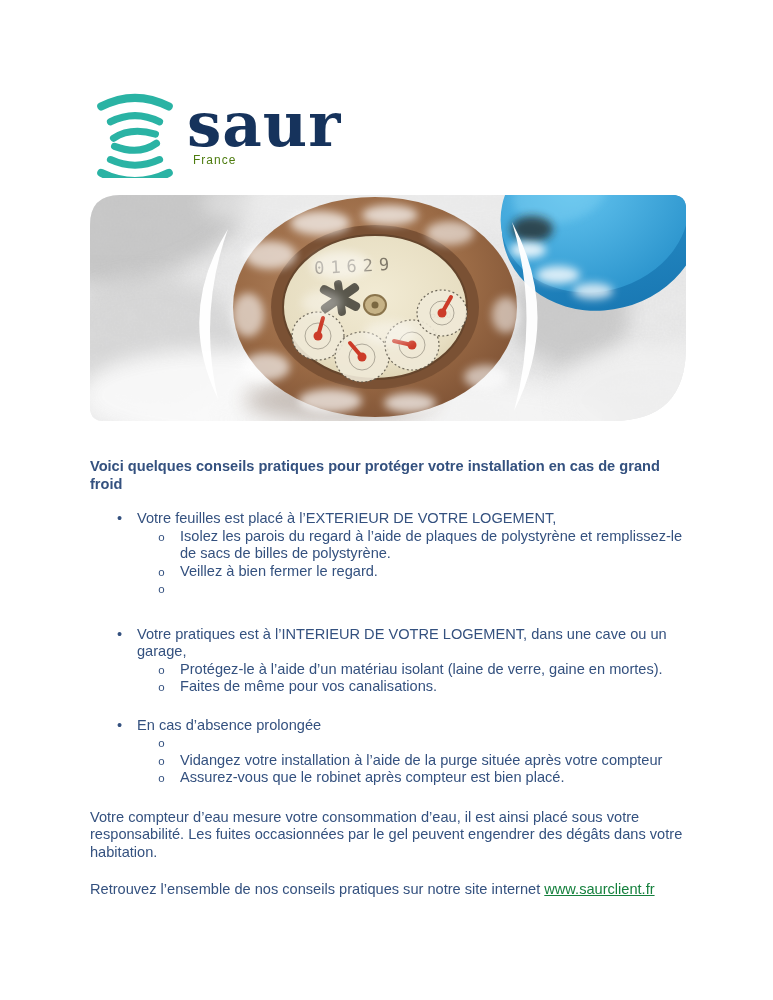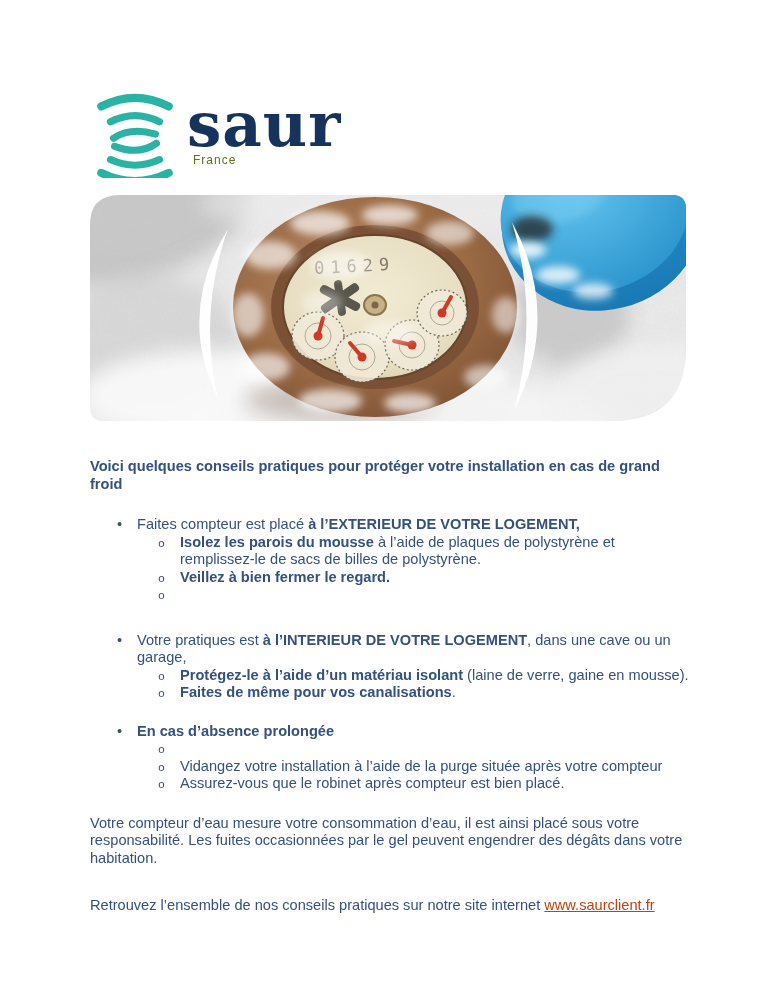--- a/index.html
+++ b/index.html
@@ -20,34 +20,34 @@
     position:absolute;left:98px;top:69px;
     font-size:12px;letter-spacing:1px;color:#4d7c0f;
   }
   
   .hero{position:absolute;left:90px;top:195px;width:596px;height:226px;}
   
   .content{
     position:absolute;left:90px;top:458px;width:600px;
     font-size:14.6px;line-height:17.5px;
   }
-  .bold,.b{font-weight:bold;}
-  .intro{font-weight:bold;margin-bottom:23px;}
+  .bold,.b{font-weight:normal;}
+  .intro{font-weight:bold;margin-bottom:17px;}
   .group1{margin-bottom:28px;}
   .group2{margin-bottom:21px;}
   .group3{margin-bottom:22px;}
-  .para{margin-bottom:30px;}
+  .para{margin-bottom:20px;}
   .li{display:flex;}
   .li.l1{padding-left:27px;}
   .li.l2{padding-left:68px;}
   .li .m{flex:0 0 auto;color:#34517f;}
   .l1 .m{width:20px;}
   .l2 .m{width:22px;font-family:"Liberation Mono",monospace;font-size:11.5px;position:relative;top:1px;}
   .li .t{flex:1 1 auto;}
-  a.site-link{color:#c2410c;text-decoration:underline;cursor:pointer;}
+  a.site-link{color:#15803d;text-decoration:underline;cursor:pointer;}
 </style>
 </head>
 <body>
 
 <div class="page">
 
   <div class="logo">
     <svg class="logo-icon" width="80" height="94" viewBox="0 0 78 92" aria-hidden="true">
       <g stroke="#2ab3a4" stroke-linecap="round" fill="none">
         <path d="M6,22 Q39,5 72,22" stroke-width="8"></path>
@@ -203,43 +203,43 @@
 
   <div class="content">
 
     <div class="intro">
       <div>Voici quelques conseils pratiques pour protéger votre installation en cas de grand froid</div>
     </div>
 
     <div class="group1">
       <div class="li l1">
         <span class="m">•</span>
-        <span class="t"><span>Faites compteur est placé </span><span class="b">à l’EXTERIEUR DE VOTRE LOGEMENT,</span></span>
-      </div>
-      <div class="li l2">
-        <span class="m">o</span>
-        <span class="t"><span class="b">Isolez les parois du mousse</span><span> à l’aide de plaques de polystyrène et remplissez-le de sacs de billes de polystyrène.</span></span>
+        <span class="t"><span>Votre feuilles est placé </span><span class="b">à l’EXTERIEUR DE VOTRE LOGEMENT,</span></span>
+      </div>
+      <div class="li l2">
+        <span class="m">o</span>
+        <span class="t"><span class="b">Isolez les parois du regard</span><span> à l’aide de plaques de polystyrène et remplissez-le de sacs de billes de polystyrène.</span></span>
       </div>
       <div class="li l2">
         <span class="m">o</span>
         <span class="t"><span class="b">Veillez à bien fermer le regard.</span></span>
       </div>
       <div class="li l2">
         <span class="m">o</span>
       </div>
     </div>
 
     <div class="group2">
       <div class="li l1">
         <span class="m">•</span>
         <span class="t"><span>Votre pratiques est </span><span class="b">à l’INTERIEUR DE VOTRE LOGEMENT</span><span>, dans une cave ou un garage,</span></span>
       </div>
       <div class="li l2">
         <span class="m">o</span>
-        <span class="t"><span class="b">Protégez-le à l’aide d’un matériau isolant</span><span> (laine de verre, gaine en mousse).</span></span>
+        <span class="t"><span class="b">Protégez-le à l’aide d’un matériau isolant</span><span> (laine de verre, gaine en mortes).</span></span>
       </div>
       <div class="li l2">
         <span class="m">o</span>
         <span class="t"><span class="b">Faites de même pour vos canalisations</span><span>.</span></span>
       </div>
     </div>
 
     <div class="group3">
       <div class="li l1">
         <span class="m">•</span>

